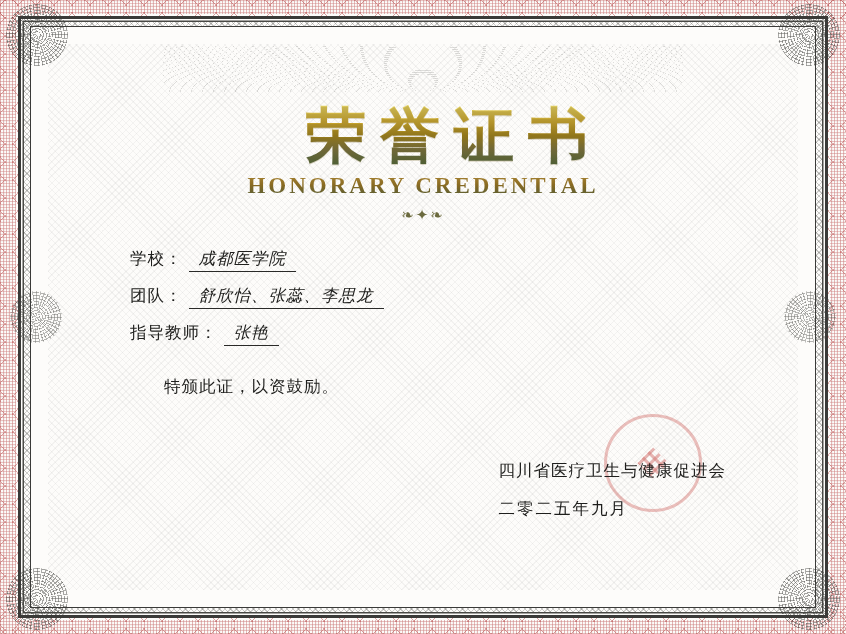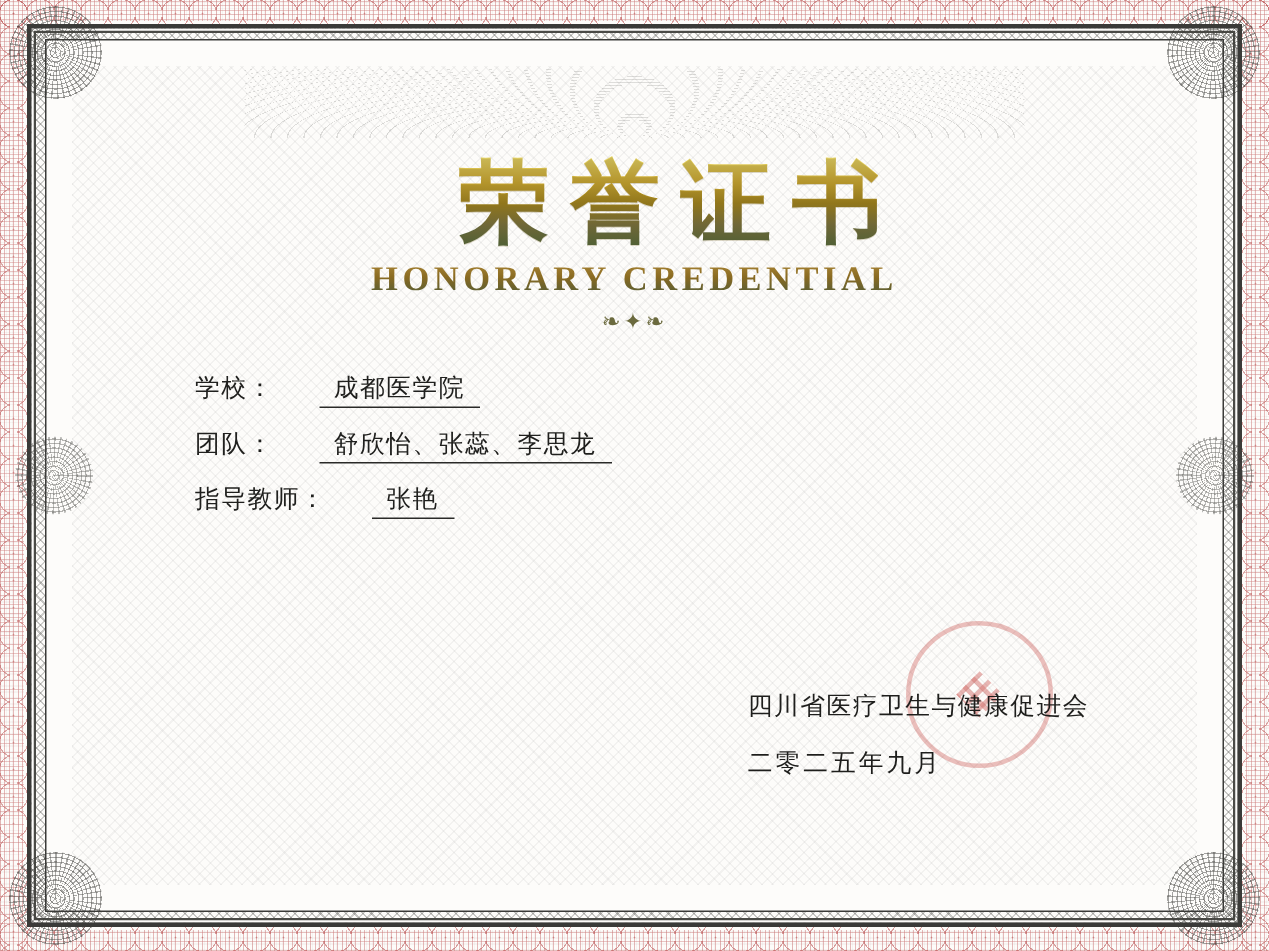--- a/index.html
+++ b/index.html
@@ -186,32 +186,32 @@
     right: 100px;
     top: 248px;
     font-family: "DejaVu Serif", serif;
     color: #20201e;
   }
   .field-row {
     display: flex;
     align-items: baseline;
     margin-bottom: 13px;
     font-size: 16.5px;
-    gap: 24px;
   }
   .field-label {
     white-space: nowrap;
     letter-spacing: 1px;
   }
   .field-value {
     margin-left: 6px;
     padding: 0 10px 1px 10px;
     border-bottom: 1px solid #2a2a28;
     white-space: nowrap;
     letter-spacing: 1px;
+    font-style: italic;
   }
 
   .paragraph {
     margin-top: 16px;
     font-size: 16.5px;
     line-height: 2.0;
     text-align: justify;
     letter-spacing: 0.5px;
   }
   .paragraph .indent { display: inline-block; width: 33px; }
@@ -318,20 +318,21 @@
       <span class="field-value">舒欣怡、张蕊、李思龙</span>
     </div>
 
     <div class="field-row">
       <span class="field-label">指导教师：</span>
       <span class="field-value">张艳</span>
     </div>
 
 
     <div class="award-line">
+      <span class="award-lead">特颁此证，以资鼓励。</span>
     </div>
   </div>
 
   <div class="seal">
     
   </div>
 
   <div class="sign-block">
     <div>四川省医疗卫生与健康促进会</div>
     <div class="sign-date">二零二五年九月</div>

